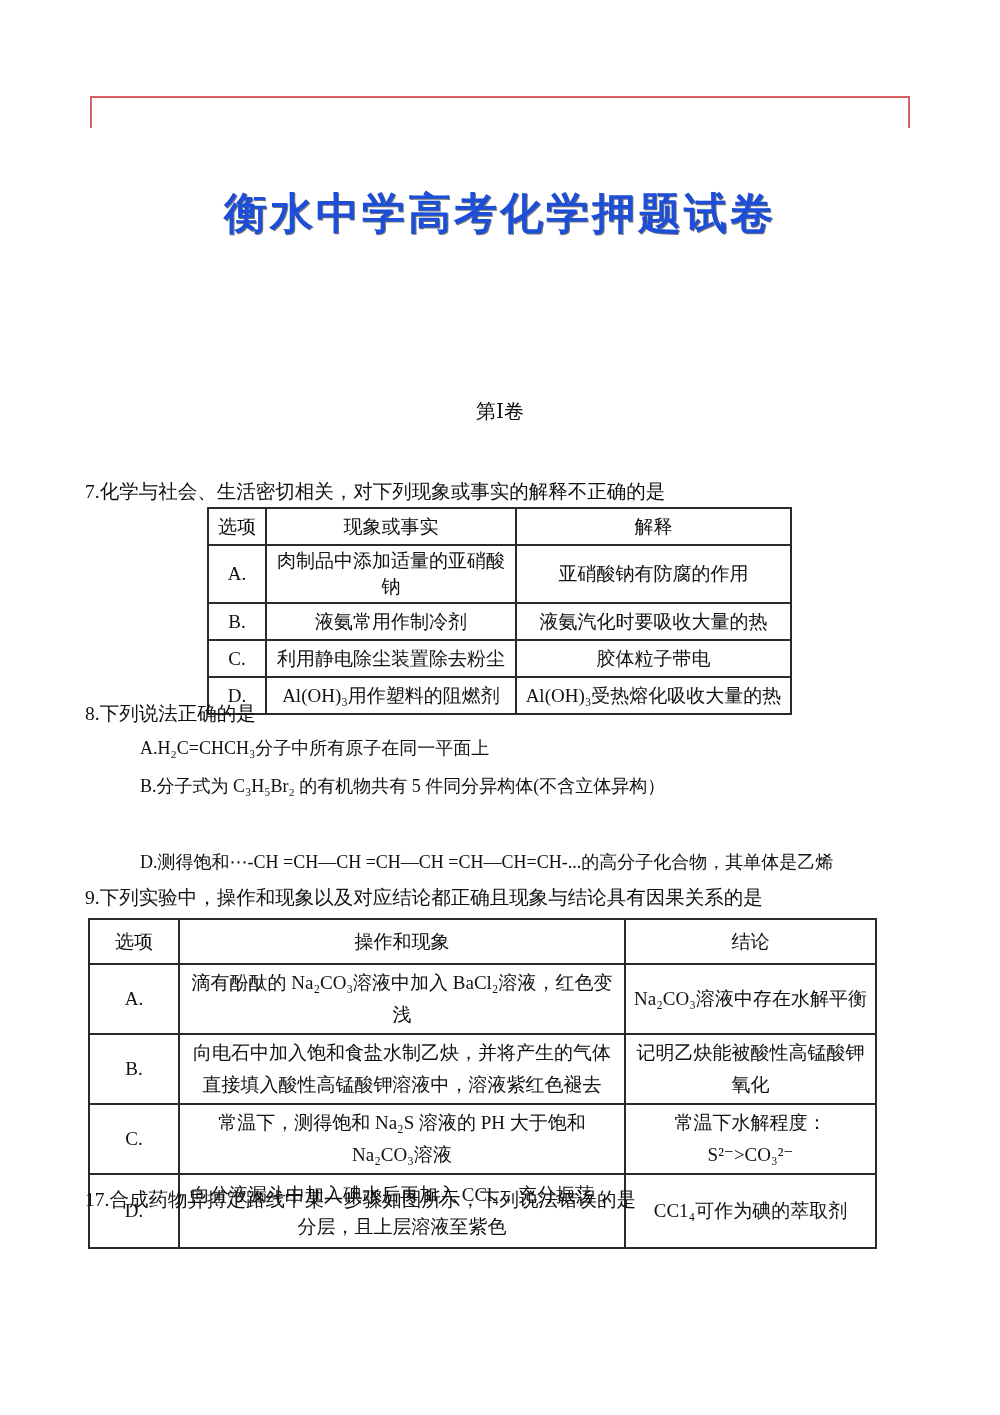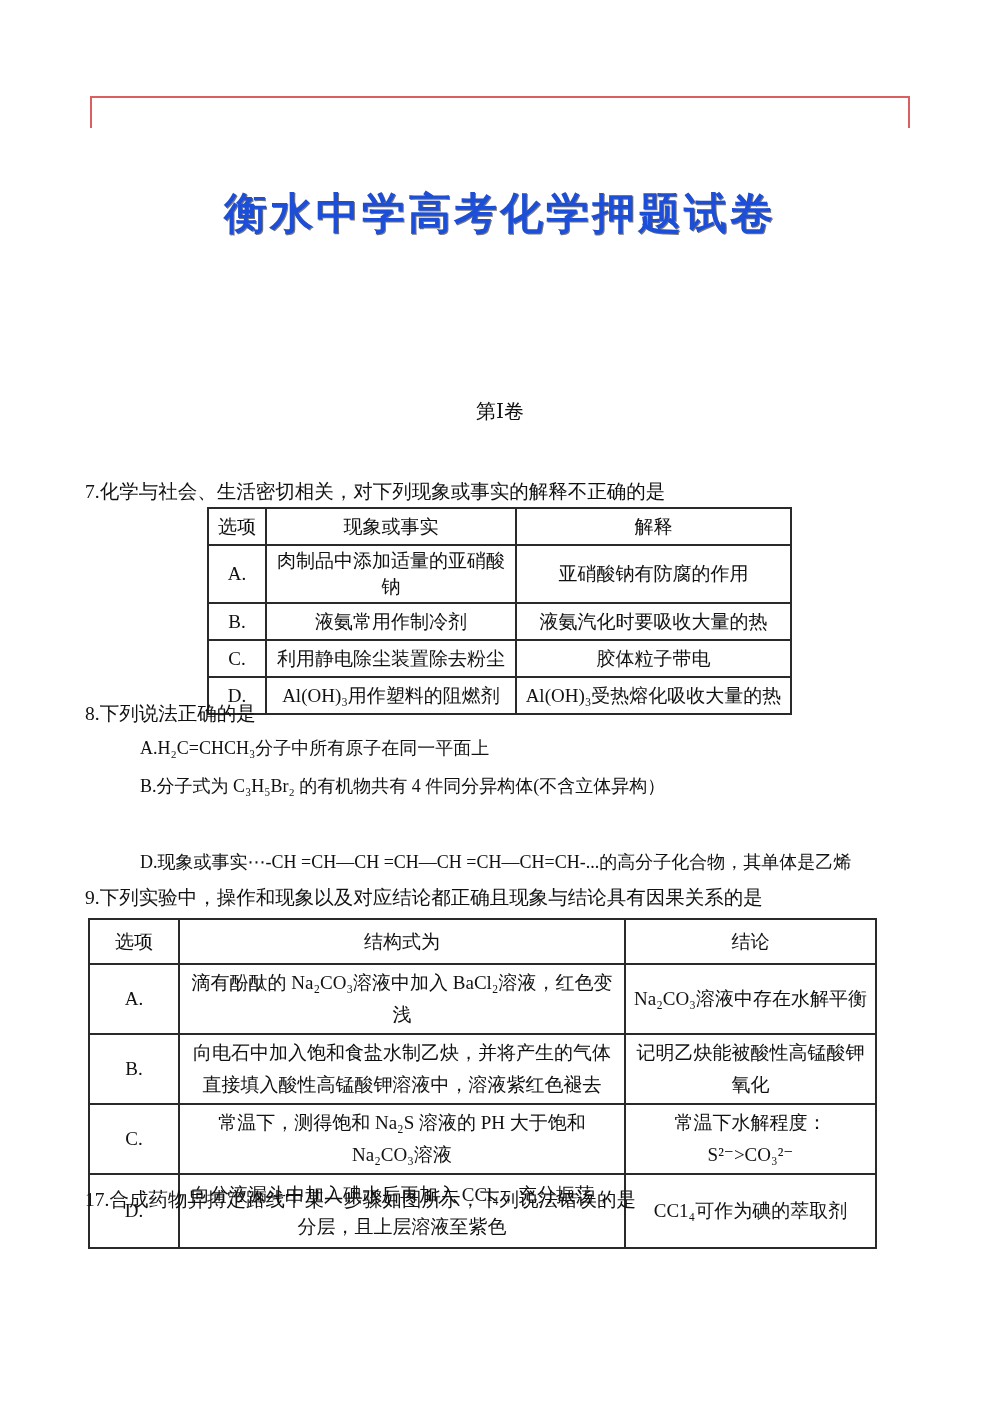--- a/index.html
+++ b/index.html
@@ -137,35 +137,35 @@
     <tr>
       <td>D.</td>
       <td>Al(OH)₃用作塑料的阻燃剂</td>
       <td>Al(OH)₃受热熔化吸收大量的热</td>
     </tr>
   </tbody>
     </table>
 
   <div class="stem q8-stem">8.下列说法正确的是</div>
   <div class="option opt-a">A.H₂C=CHCH₃分子中所有原子在同一平面上</div>
-  <div class="option opt-b">B.分子式为 C₃H₅Br₂ 的有机物共有 4 件同分异构体(不含立体异构）</div>
-  <div class="option opt-d">D.现象或事实⋯-CH =CH—CH =CH—CH =CH—CH=CH-...的高分子化合物，其单体是乙烯</div>
+  <div class="option opt-b">B.分子式为 C₃H₅Br₂ 的有机物共有 5 件同分异构体(不含立体异构）</div>
+  <div class="option opt-d">D.测得饱和⋯-CH =CH—CH =CH—CH =CH—CH=CH-...的高分子化合物，其单体是乙烯</div>
 
   <div class="stem q9-stem">9.下列实验中，操作和现象以及对应结论都正确且现象与结论具有因果关系的是</div>
 
   <table class="t2">
     <colgroup>
         <col class="c-opt">
         <col class="c-oper">
         <col class="c-conc">
       </colgroup>
     <tbody>
         <tr class="h-45">
       <th>选项</th>
-      <th>结构式为</th>
+      <th>操作和现象</th>
       <th>结论</th>
     </tr>
     <tr class="h-39">
       <td>A.</td>
       <td>滴有酚酞的 Na₂CO₃溶液中加入 BaCl₂溶液，红色变浅</td>
       <td>Na₂CO₃溶液中存在水解平衡</td>
     </tr>
     <tr class="h-66">
       <td>B.</td>
       <td>向电石中加入饱和食盐水制乙炔，并将产生的气体直接填入酸性高锰酸钾溶液中，溶液紫红色褪去</td>

